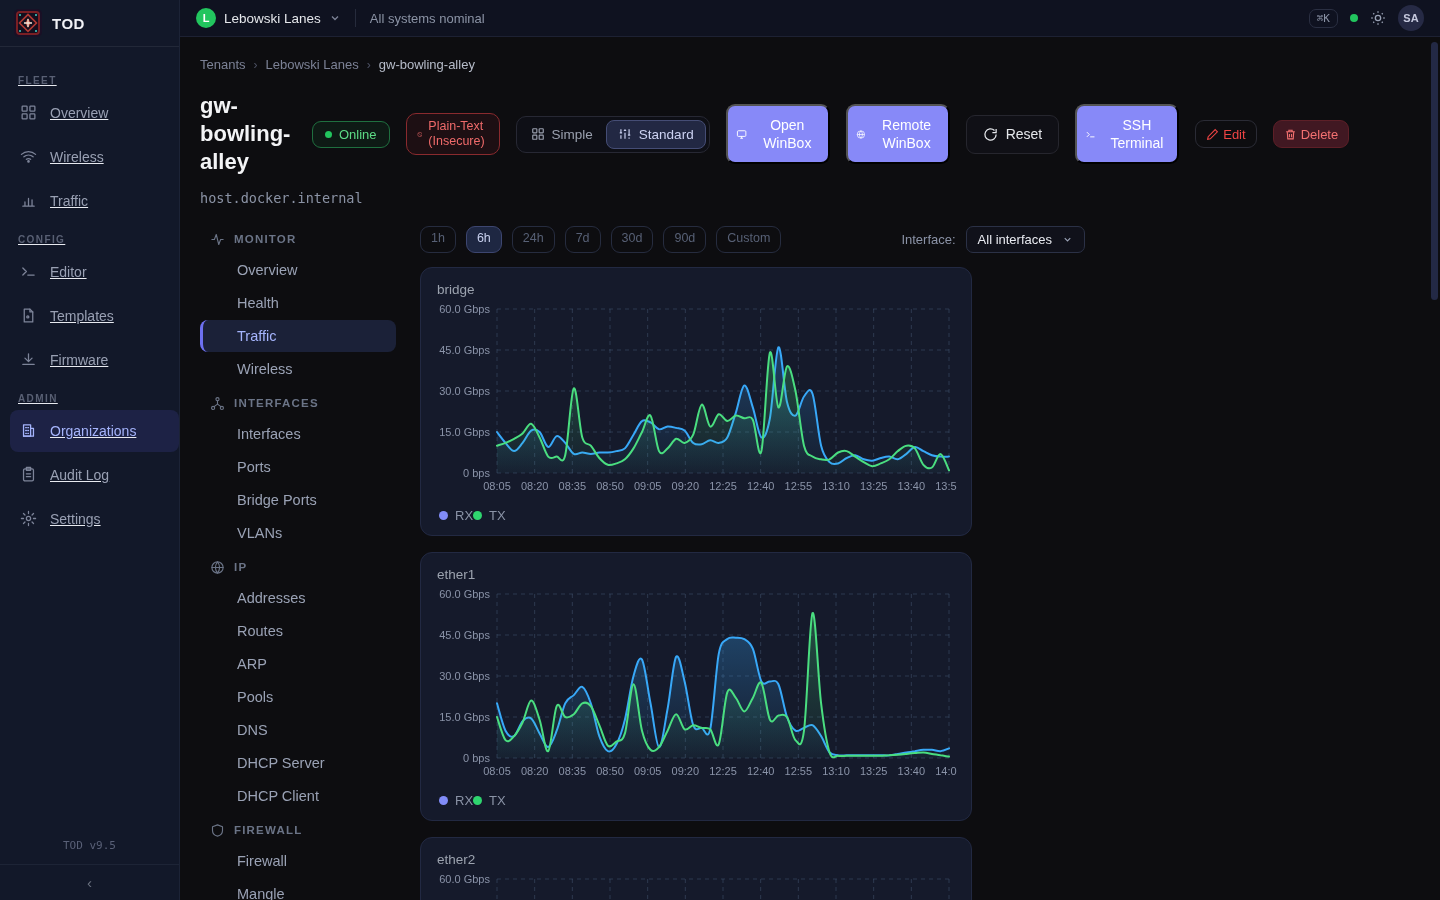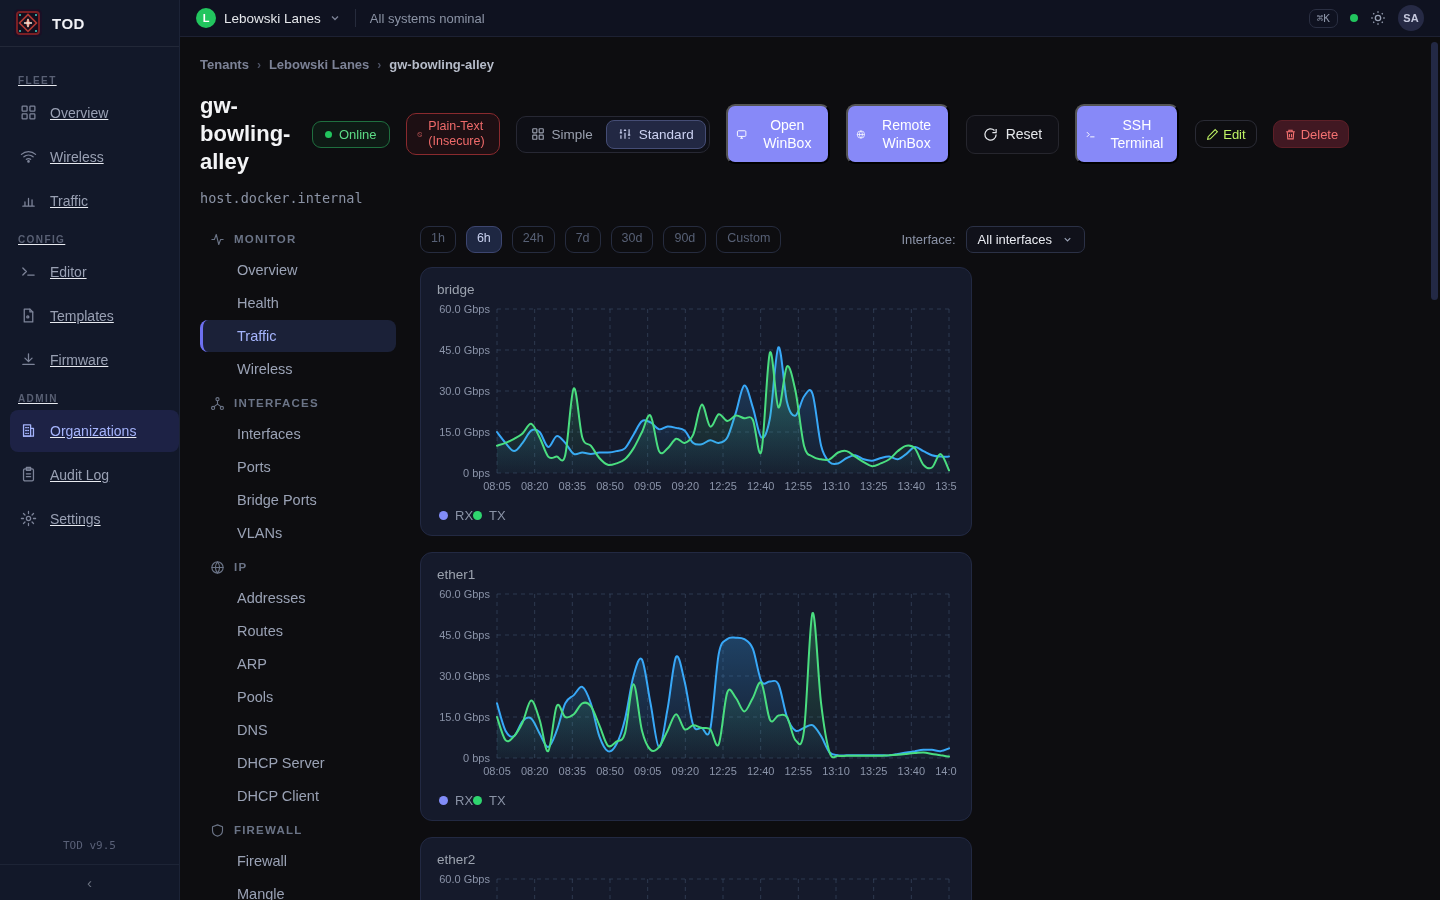--- a/index.html
+++ b/index.html
@@ -45,21 +45,21 @@
   .topbar-right { margin-left:auto; display:flex; align-items:center; gap:12px; }
   .kbd { border:1px solid #2a2f42; border-radius:7px; padding:2px 7px; font-size:11px;
     color:#8b93a5; cursor:pointer; }
   .health-dot { width:8px; height:8px; border-radius:50%; background:#22c55e; }
   .theme-toggle { color:#9aa2b5; cursor:pointer; display:flex; }
   .user-avatar { width:26px; height:26px; border-radius:50%; background:#262a45;
     color:#c6c9de; font-size:11px; font-weight:700; display:flex; align-items:center; justify-content:center; cursor:pointer; }
 
   
   .content { flex:1; padding:20px 0 0 20px; overflow:hidden; }
-  .breadcrumb { display:flex; align-items:center; gap:8px; font-size:13px; color:#7c8296;font-weight:bold; }
+  .breadcrumb { display:flex; align-items:center; gap:8px; font-size:13px; color:#7c8296; }
   .breadcrumb .sep { color:#4c5163; font-size:12px; }
   .breadcrumb .last { color:#b6bcc9; }
 
   .page-head { display:flex; align-items:center; gap:16px; margin-top:20px; flex-wrap:nowrap; }
   .title-block { width:96px; }
   .page-title { font-size:22px; font-weight:700; color:#f3f4f6; line-height:28px; word-break:break-word; }
   .badge-online { display:flex; align-items:center; gap:7px; border:1px solid #1f6f3f;
     background:rgba(34,197,94,.08); color:#5ddb85; border-radius:9px; padding:5px 12px; font-size:13px; }
   .badge-online .dot { width:7px; height:7px; border-radius:50%; background:#22c55e; }
   .badge-insecure { display:flex; align-items:center; gap:6px; border:1px solid #8a2a2e;
@@ -67,21 +67,21 @@
     font-size:12.5px; line-height:15px; width:94px; }
   .segmented { display:flex; align-items:center; background:#0e0f16; border:1px solid #272834;
     border-radius:10px; padding:3px; gap:2px; }
   .seg-opt { display:flex; align-items:center; gap:7px; padding:6px 11px; border-radius:8px;
     color:#9aa0ae; font-size:13.5px; cursor:pointer; white-space:nowrap; }
   .seg-opt.active { background:#222843; border:1px solid #454d75; color:#ccd2f2; }
   .btn { display:flex; align-items:center; gap:8px; border-radius:9px; cursor:pointer;
     font-size:14px; white-space:normal; justify-content:center; }
   .btn-purple { background:#8789f8; color:#ffffff; width:104px; height:60px; text-align:center; line-height:18px; padding:0 8px; }
   .btn-dark { background:#101016; border:1px solid #26262e; color:#e5e7eb; height:39px; padding:0 16px; }
-  .btn-ghost { background:transparent; border:1px solid #2a2b35; color:#bef264; height:28px; padding:0 10px; font-size:13px; gap:4px; }
+  .btn-ghost { background:transparent; border:1px solid #2a2b35; color:#ef4444; height:28px; padding:0 10px; font-size:13px; gap:4px; }
   .btn-danger { background:#411822; border:1px solid #5d1f27; color:#f47171; height:28px; padding:0 10px; font-size:13px; gap:4px; }
   .host { margin-top:14px; font-size:13.5px; color:#8b93a5; }
 
   .body-cols { display:flex; margin-top:16px; }
   .subnav { width:196px; min-width:196px; }
   .subnav-header { display:flex; align-items:center; gap:9px; color:#6b7487; font-size:11.5px;
     letter-spacing:1.2px; font-weight:700; padding:9px 8px 7px 10px; }
   .subnav-header .ic { width:15px; height:15px; display:flex; color:#6b7487; }
   .subnav-item { padding:8px 8px 8px 34px; color:#9aa2b5; font-size:14.5px; border-radius:8px;
     cursor:pointer; border-left:3px solid transparent; margin:1px 0; }

